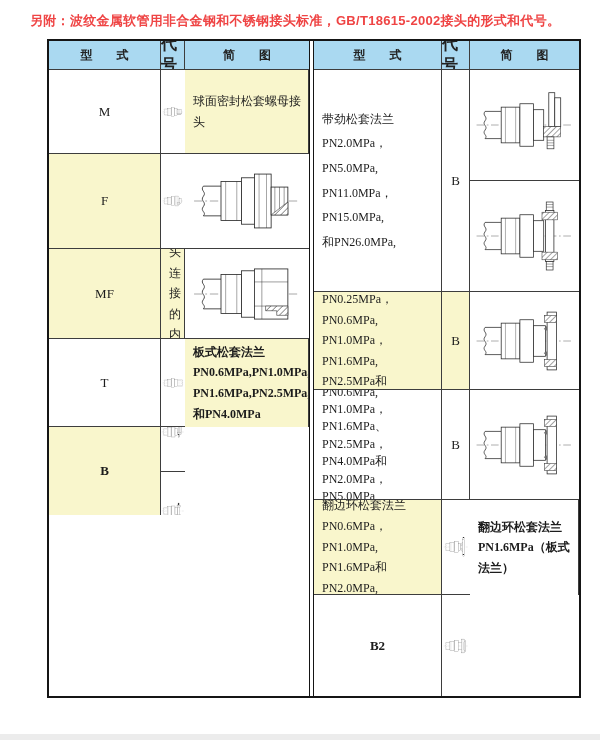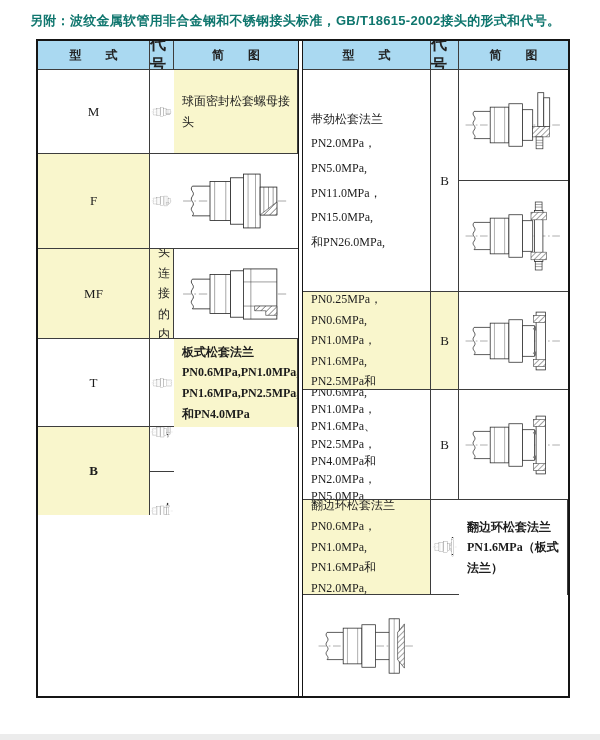--- a/index.html
+++ b/index.html
@@ -3,24 +3,24 @@
 <meta charset="utf-8">
 <style>
   html,body { margin:0; padding:0; }
   body {
     width:600px; height:740px; position:relative; background:#ffffff;
     font-family:"Liberation Serif", serif; color:#1c1c1c; overflow:hidden;
   }
   .page-title {
     position:absolute; left:30px; top:12px; width:560px;
     font-family:"Liberation Sans", sans-serif; font-weight:bold;
-    font-size:13px; letter-spacing:0.3px; color:#0f766e;
+    font-size:13px; letter-spacing:0.3px; color:#ef4444;
   }
   .joint-table {
-    position:absolute; left:36px; top:39px; width:534px; height:659px;
+    position:absolute; left:47px; top:39px; width:534px; height:659px;
     display:flex; border:2px solid #151515; box-sizing:border-box; background:#fff;
   }
   .half { display:grid; box-sizing:border-box; }
   .half.left {
     width:261px; flex:0 0 261px;
     grid-template-columns:112px 24px 1fr;
     grid-template-rows:29px 84px 95px 90px 88px 88px 1fr;
     border-right:1.5px solid #151515;
   }
   .mid-gap { flex:0 0 3px; background:#ffffff; }
@@ -289,20 +289,21 @@
       <svg class="diag" viewBox="0 0 120 84">
           <use href="#sym-hose"></use>
           <use href="#sym-end-flared"></use>
         </svg>
     </div>
 
     <div class="cell tcell nb">
         <span class="tx">翻边环松套法兰
 PN1.6MPa（板式法兰）</span>
       </div>
+    <div class="cell ccell nb">B2</div>
     <div class="cell dcell nr nb">
       <svg class="diag" viewBox="0 0 120 84">
           <use href="#sym-hose"></use>
           <use href="#sym-end-lap"></use>
         </svg>
     </div>
   </div>
 </div>
 
 <div class="bottom-strip"></div>

